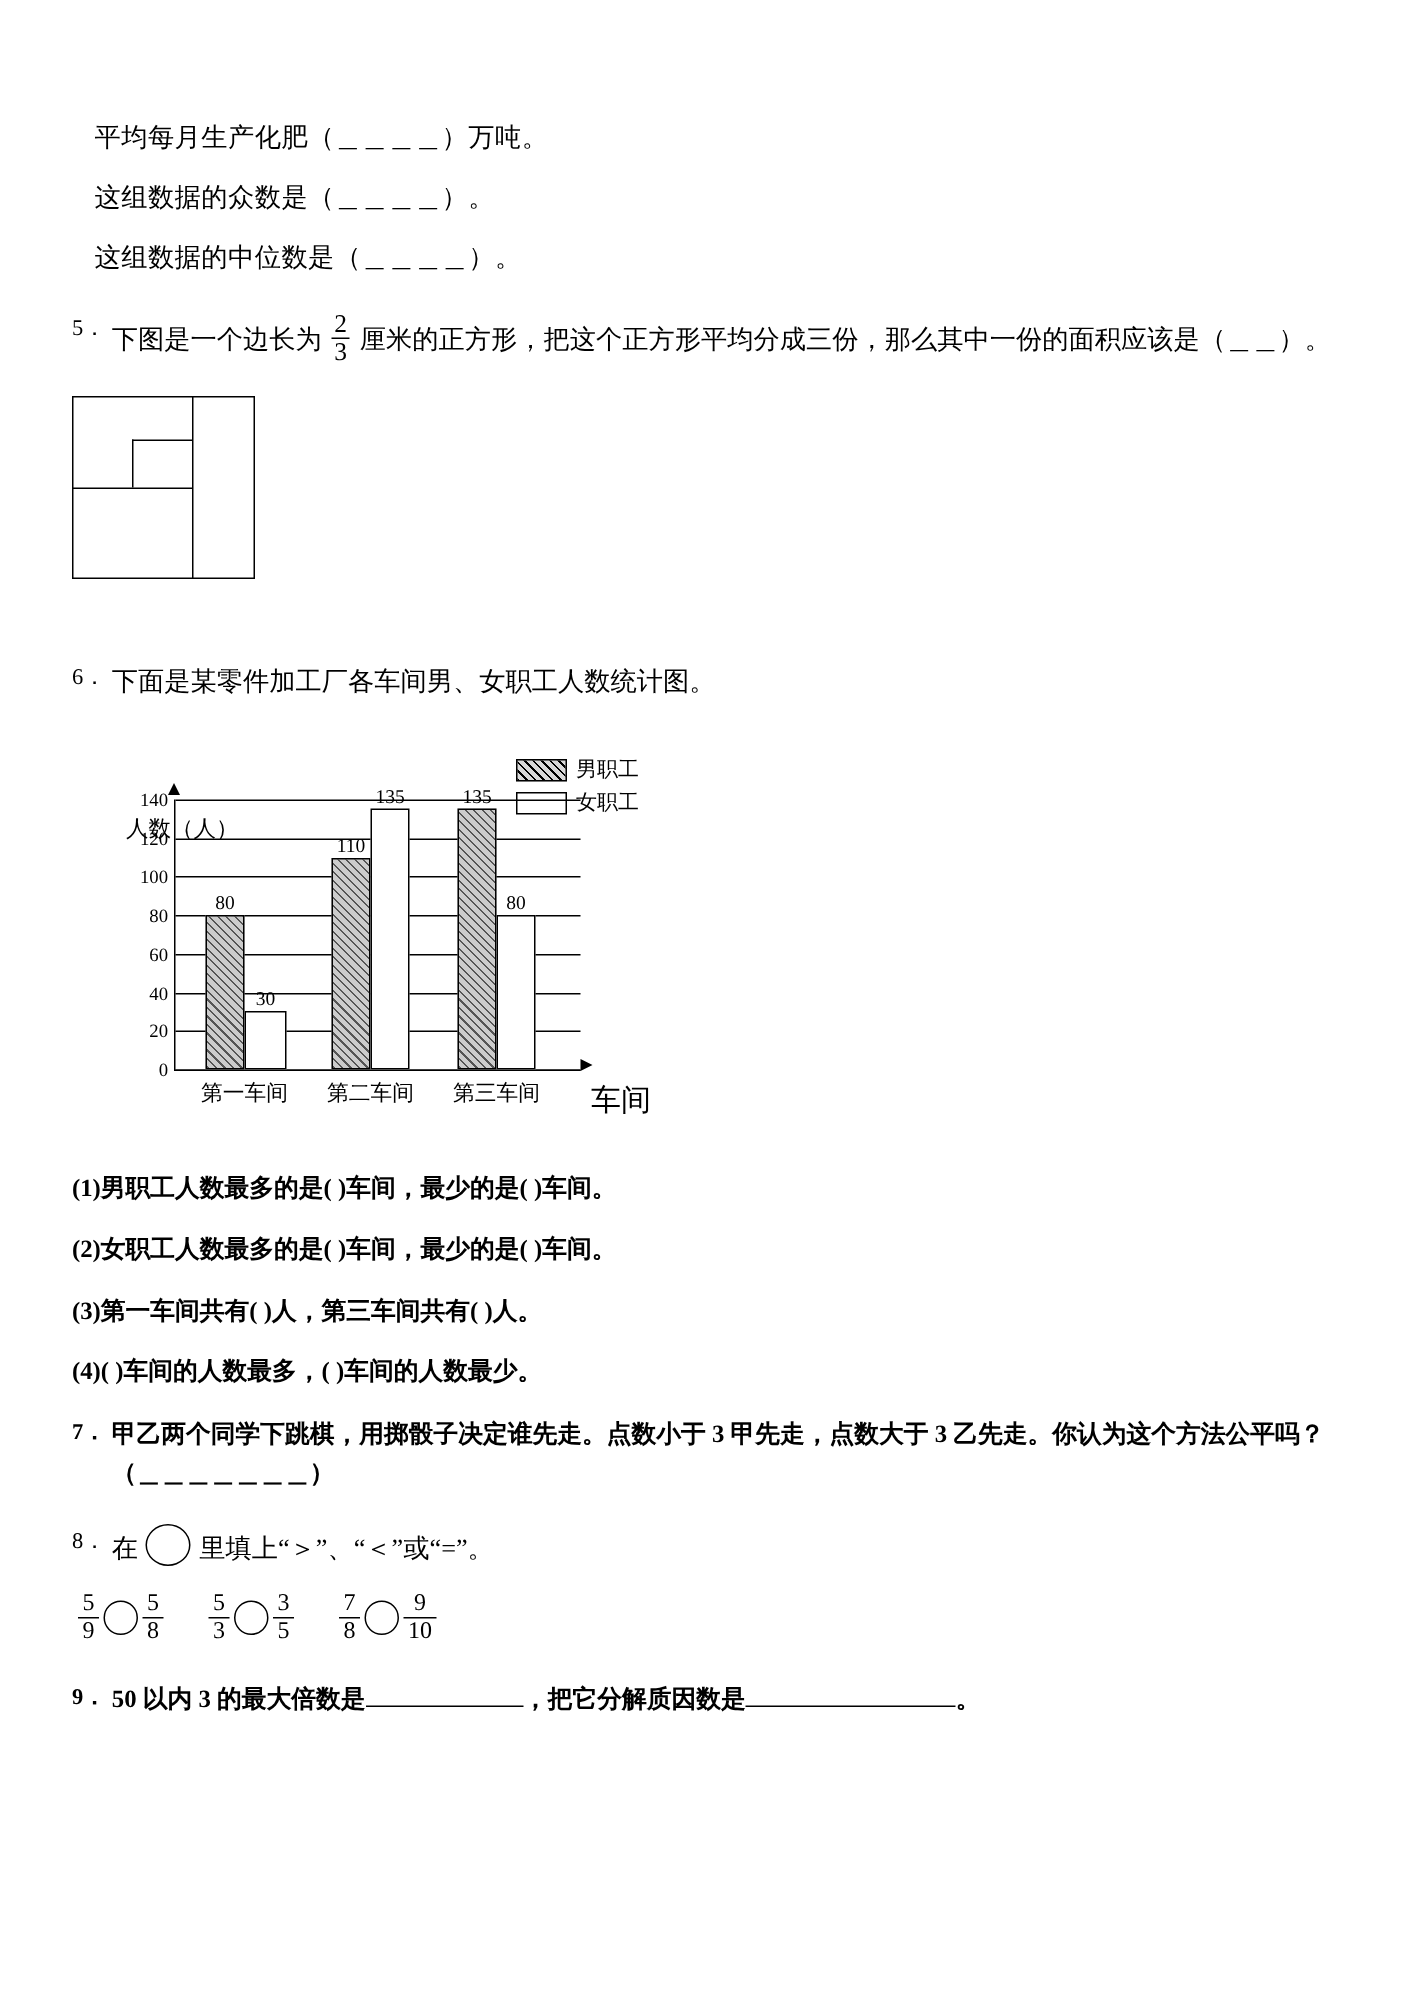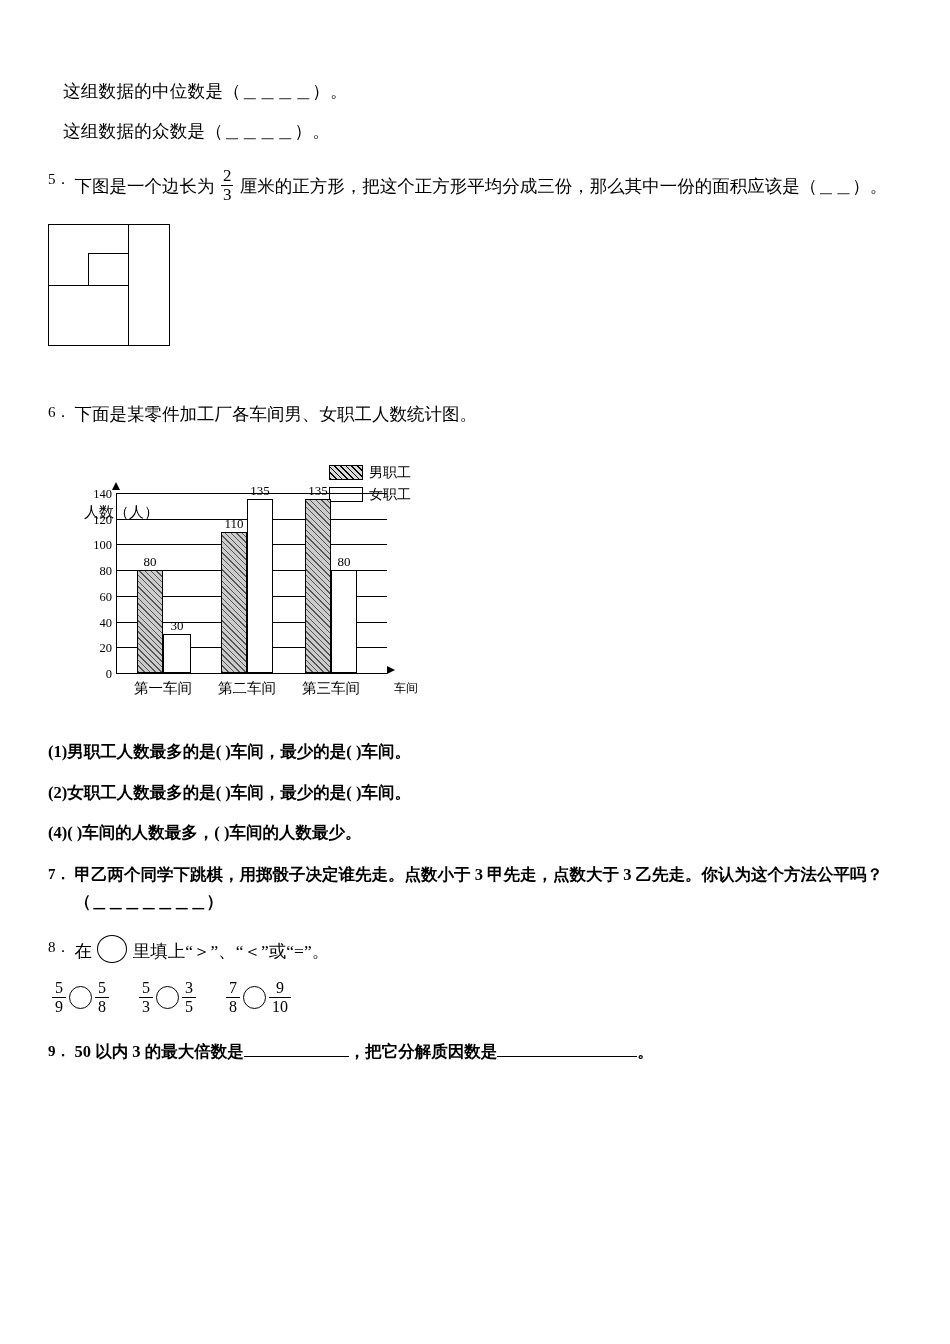--- a/index.html
+++ b/index.html
@@ -140,21 +140,21 @@
     position: absolute;
     left: 30px;
     top: 45px;
     font-size: 15px;
     font-family: "Liberation Serif", serif;
     white-space: nowrap;
     margin-top: 20px;
   }
   .legend {
     position: absolute;
-    left: 275px;
+    left: 290px;
     top: 26px;
     font-size: 14px;
     font-family: "Liberation Serif", serif;
   }
   .legend-row {
     display: flex;
     align-items: center;
     margin-bottom: 4px;
   }
   .legend-swatch {
@@ -225,21 +225,21 @@
     margin-top: 6px;
     transform: translateX(-50%);
     font-size: 14.5px;
     font-family: Liberation Sans, sans-serif;
     white-space: nowrap;
   }
   .xaxis-label {
     position: absolute;
     left: 340px;
     top: 242px;
-    font-size: 12px;
+    font-size: 20px;
     font-family: "Liberation Serif", serif;
   }
   .axis-tip-v {
     position: absolute;
     left: 58px;
     top: 44px;
     width: 0;
     height: 0;
     border-left: 4px solid transparent;
     border-right: 4px solid transparent;
@@ -314,24 +314,27 @@
     height: 1em;
   }
 </style>
 </head>
 <body>
 
 <div class="page">
   <div class="content">
 
     <div class="q-line indent1">
-      <span>这组数据的中位数是（＿＿＿＿）。</span>
+      <span>平均每月生产化肥（＿＿＿＿）万吨。</span>
     </div>
     <div class="q-line indent1">
       <span>这组数据的众数是（＿＿＿＿）。</span>
+    </div>
+    <div class="q-line indent1">
+      <span>这组数据的中位数是（＿＿＿＿）。</span>
     </div>
 
     <div class="q-row" style="margin-top:22px;">
       <span class="q-no">5．</span>
       <span class="q-body">
         <span>下图是一个边长为</span>
         <span class="frac frac-big">
           <span class="num">2</span>
           <span class="den">3</span>
         </span>
@@ -419,20 +422,21 @@
           <span class="bar-val">80</span>
         </div>
         <span class="xcat" style="left:214px;">第三车间</span>
       </div>
 
       <div class="xaxis-label">车间</div>
     </div>
 
     <div class="sub-q" style="margin-top:22px;">(1)男职工人数最多的是( )车间，最少的是( )车间。</div>
     <div class="sub-q">(2)女职工人数最多的是( )车间，最少的是( )车间。</div>
+    <div class="sub-q">(3)第一车间共有( )人，第三车间共有( )人。</div>
     <div class="sub-q">(4)( )车间的人数最多，( )车间的人数最少。</div>
 
     <div class="q-row bold-line" style="font-size:16.5px; margin-top:14px;">
       <span class="q-no">7．</span>
       <span class="q-body">甲乙两个同学下跳棋，用掷骰子决定谁先走。点数小于 3 甲先走，点数大于 3 乙先走。你认为这个方法公平吗？（＿＿＿＿＿＿＿）</span>
     </div>
 
     <div class="q-row" style="margin-top:20px;">
       <span class="q-no">8．</span>
       <span class="q-body">

